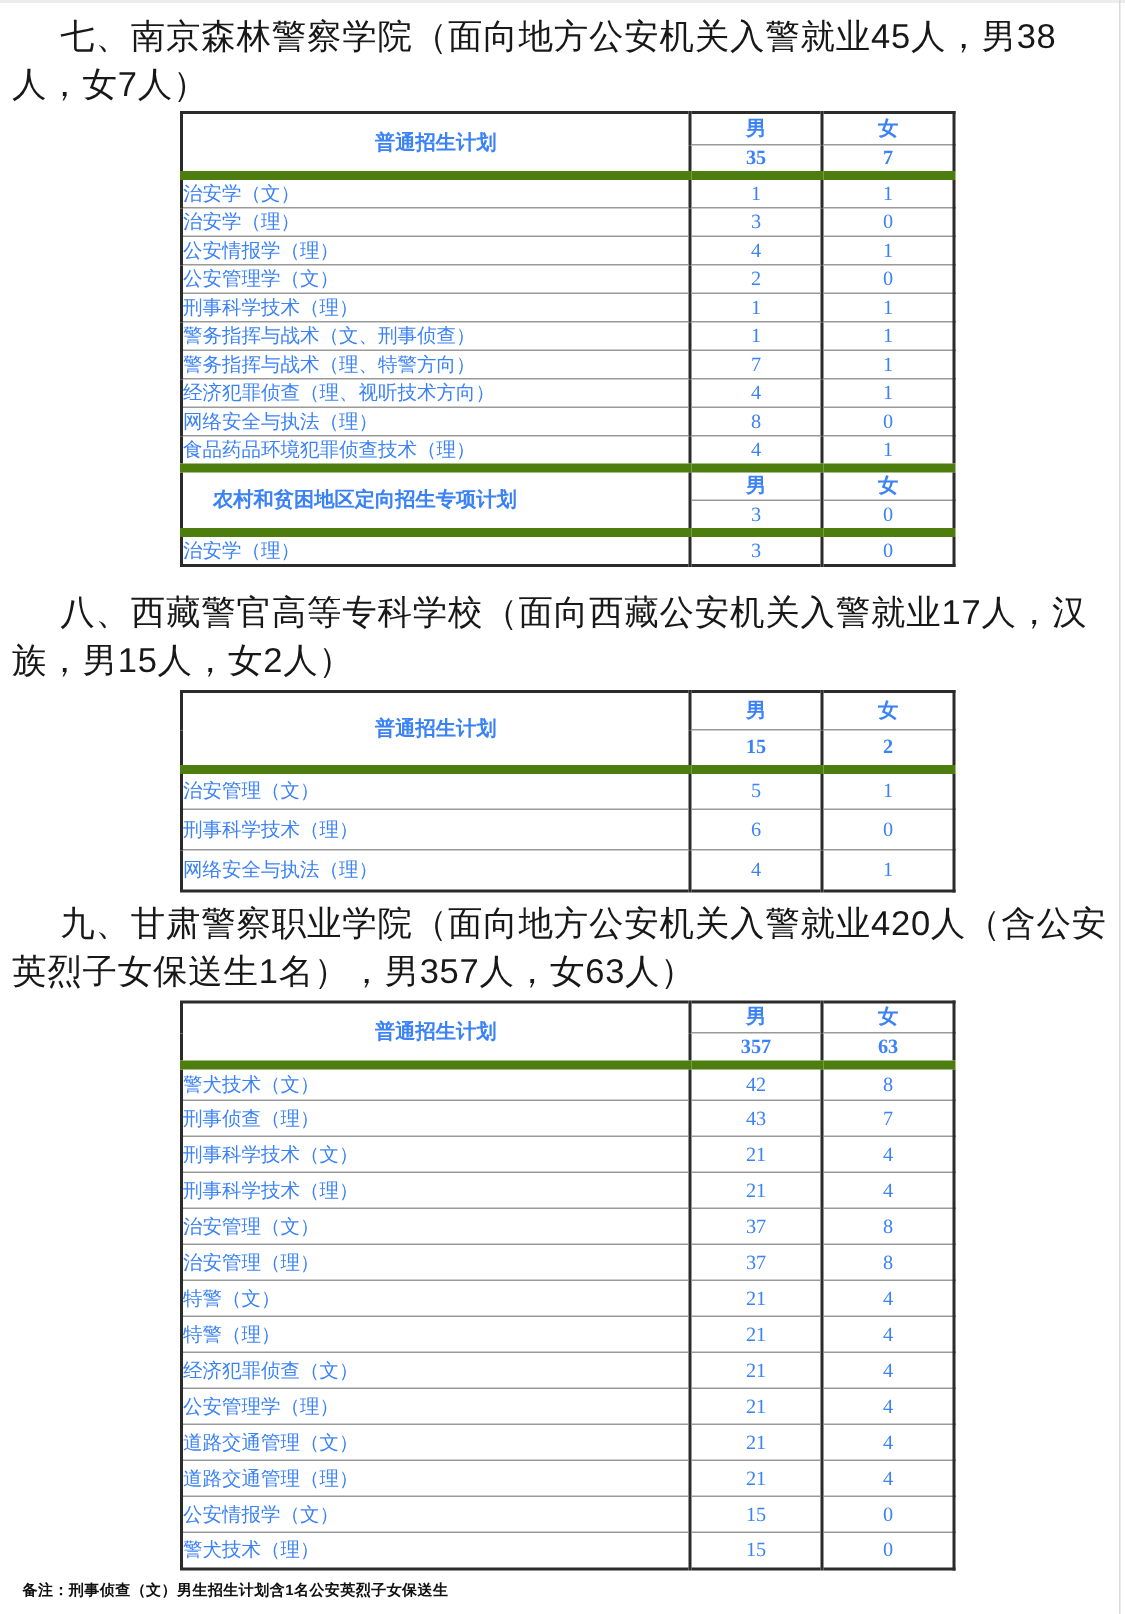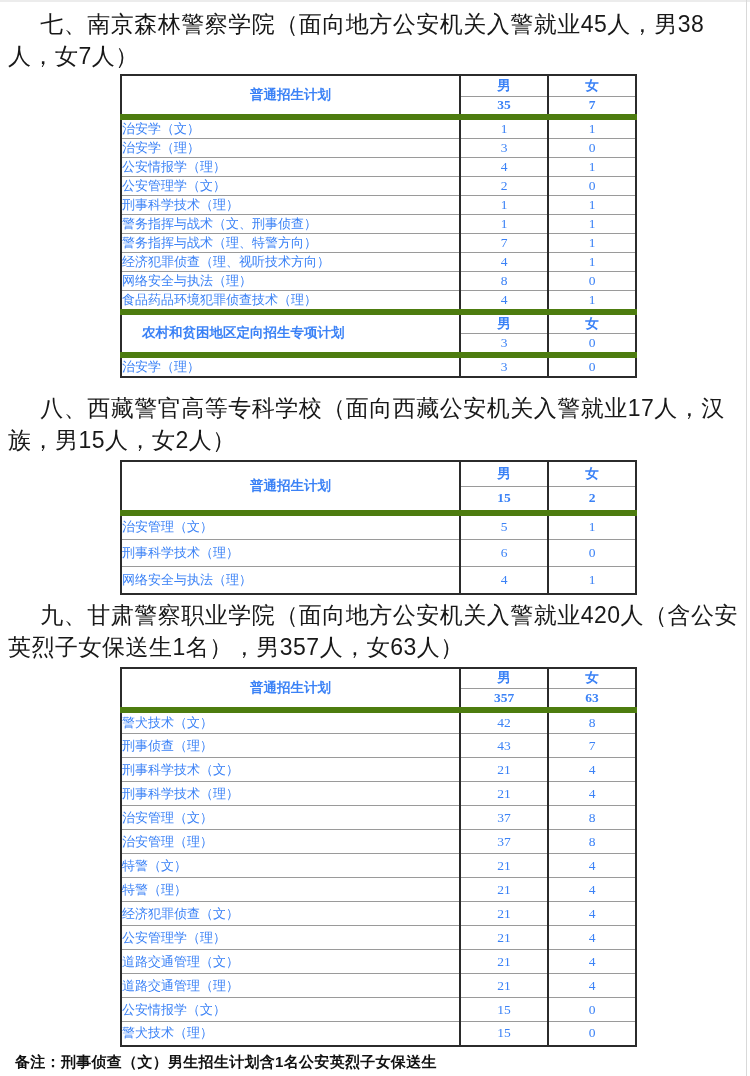--- a/index.html
+++ b/index.html
@@ -64,21 +64,21 @@
   .s9 tr { height: 24px; }  .s9 tr.hdr { height: 21px; }
   
   .s7 .heading { margin-top: 4px; }
   .s7 .plan-table { margin-top: 2px; }
   .s8 .heading { margin-top: 14px; }
   .s8 .plan-table { margin-top: 4px; }
   .s9 .heading { margin-top: 4px; }
   .s9 .plan-table { margin-top: 4px; }
   .footnote {
     margin: 6px 0 0 15px;
-    font-size: 15px;
+    font-size: 10px;
     font-weight: 700;
     color: #111111;
     letter-spacing: 0.3px;
   }
 </style>
 </head>
 <body>
 
 <div class="page">
   <div class="edge-top"></div>

